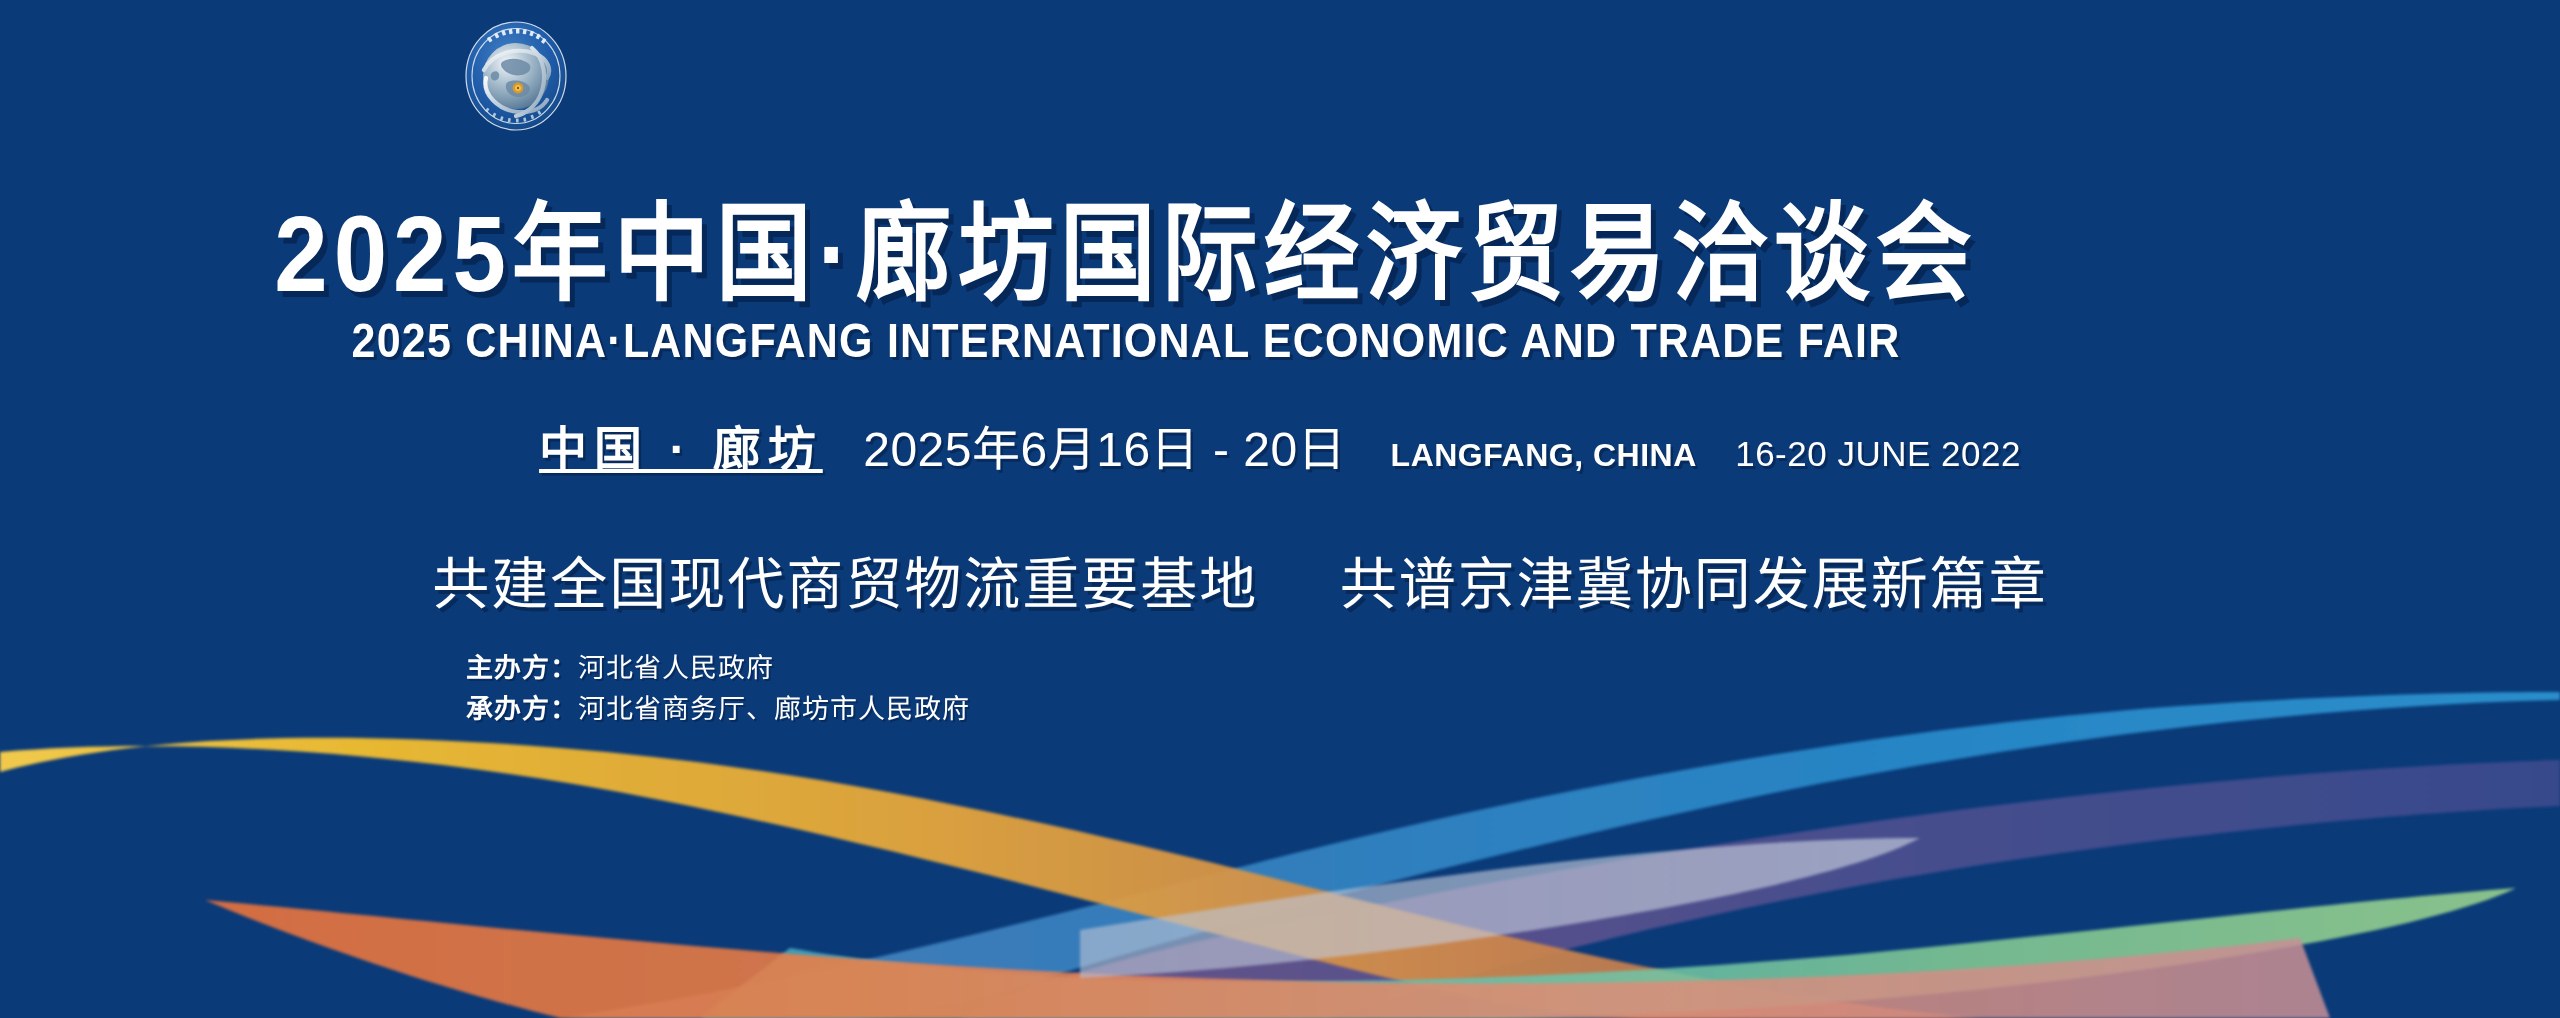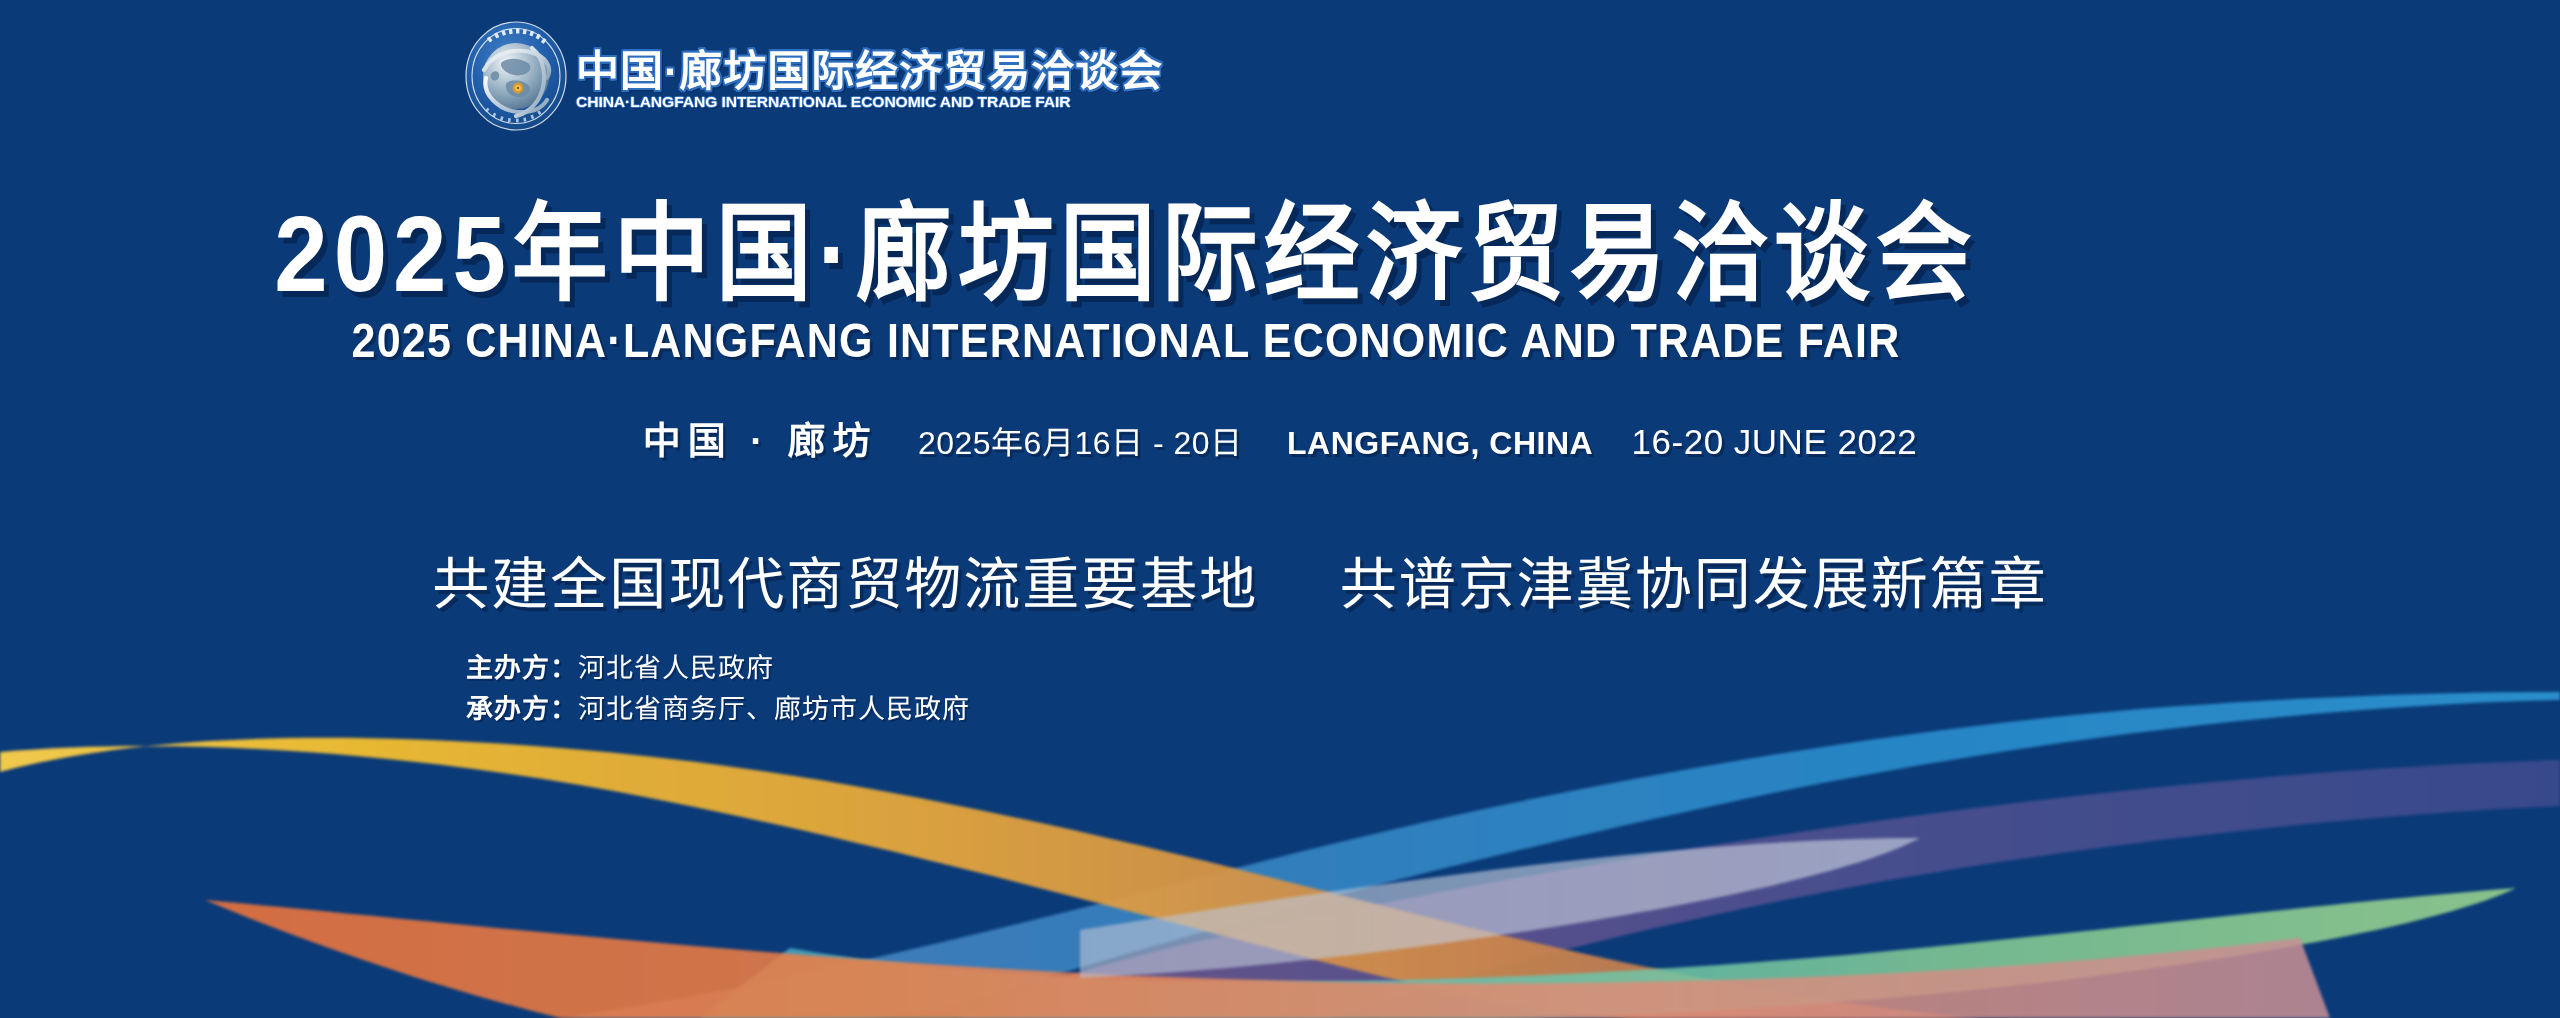--- a/index.html
+++ b/index.html
@@ -127,27 +127,28 @@
     z-index: 5;
     text-align: center;
     white-space: nowrap;
     color: #ffffff;
   }
   #date-line .seg {
     display: inline-block;
     vertical-align: baseline;
   }
   .date-cn-city {
-    font-size: 38px;
+    font-size: 48px;
     font-weight: 700;
     letter-spacing: 7px;
     text-shadow: 2.5px 2.5px 0 rgba(4,26,62,.5);
+    text-decoration: underline;
   }
   .date-cn-date {
-    font-size: 32px;
+    font-size: 48px;
     font-weight: 400;
     letter-spacing: 0.5px;
     margin-left: 36px;
     text-shadow: 2.5px 2.5px 0 rgba(4,26,62,.5);
     text-align: center;
   }
   .date-en-city {
     font-size: 32px;
     font-weight: 700;
     letter-spacing: 0.5px;
@@ -353,24 +354,20 @@
         <path d="M22 50 C30 34, 54 26, 74 34 C86 39, 90 50, 85 58"></path>
         <path d="M24 58 C20 74, 36 90, 56 92 C70 93, 80 88, 85 80"></path>
         <path d="M70 28 C82 38, 86 58, 78 76 C73 87, 63 94, 54 96"></path>
       </g>
 
       <circle cx="56" cy="68" r="5.4" fill="#d89a2a"></circle>
       <circle cx="56" cy="68" r="3" fill="#f3c24e"></circle>
       <circle cx="56" cy="68" r="1.2" fill="#8a5c12"></circle>
     </svg>
 
-    <div id="logo-wordmark">
-      <div class="logo-cn">中国·廊坊国际经济贸易洽谈会</div>
-      <div class="logo-en">CHINA·LANGFANG INTERNATIONAL ECONOMIC AND TRADE FAIR</div>
-    </div>
   </div>
 
   <div id="headline-block">
     <div id="main-title-cn">2025年中国·廊坊国际经济贸易洽谈会</div>
     <div id="main-title-en">2025 CHINA·LANGFANG INTERNATIONAL ECONOMIC AND TRADE FAIR</div>
   </div>
 
   <div id="date-line">
     <span class="seg date-cn-city">中国 · 廊坊</span>
     <span class="seg date-cn-date">2025年6月16日 - 20日</span>

